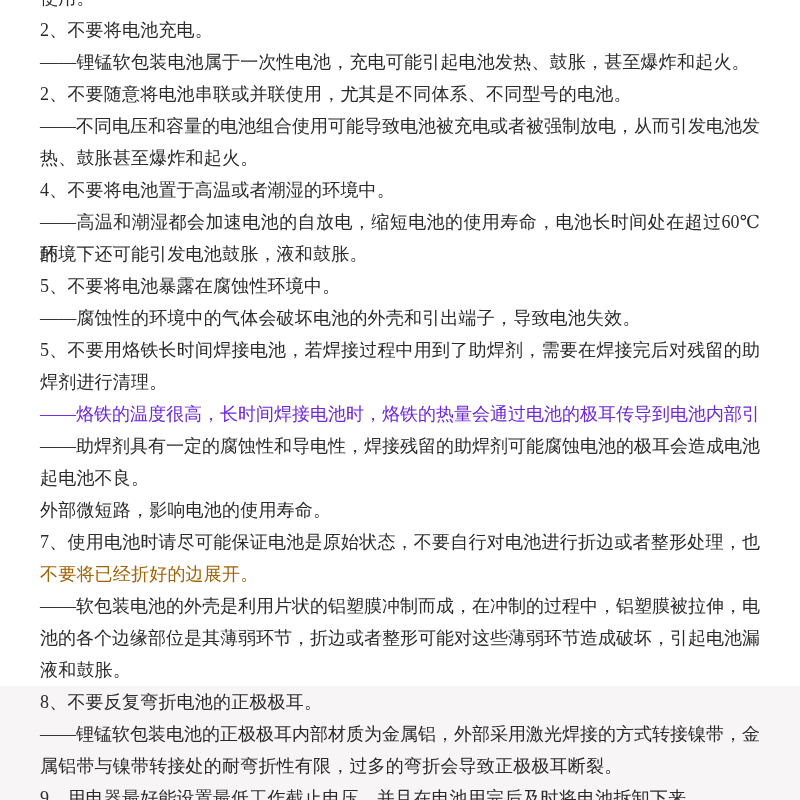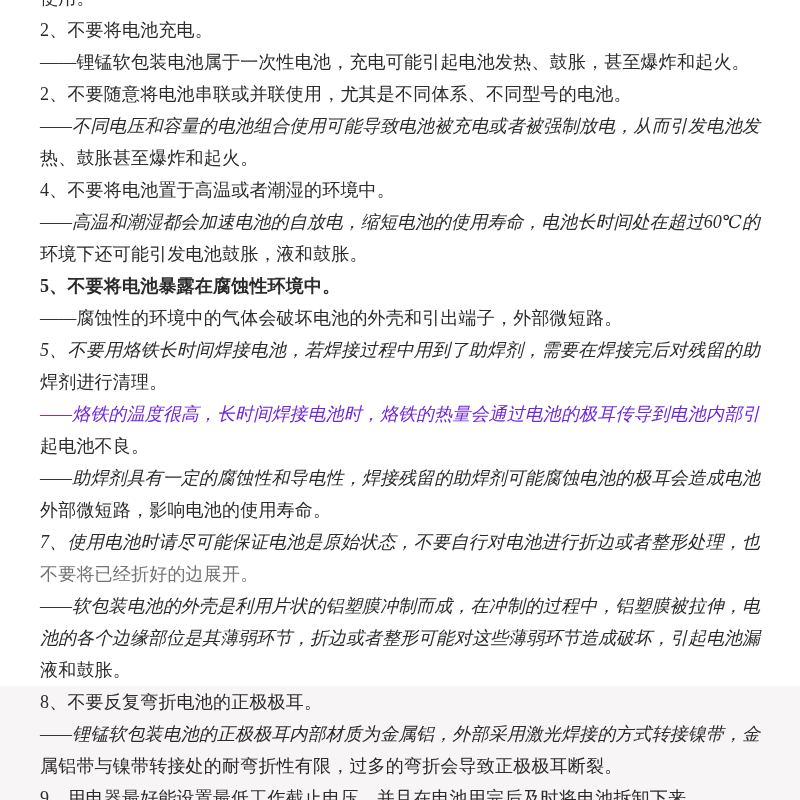--- a/index.html
+++ b/index.html
@@ -37,48 +37,47 @@
     color: #2b2b2b;
     white-space: nowrap;
     text-align: left;
     letter-spacing: 0.2px;
   }
   .line.justify {
     white-space: normal;
     text-align: justify;
     text-align-last: justify;
     letter-spacing: 0;
-    font-style: italic;
   }
 </style>
 </head>
 <body>
 
 <div id="page" style="background: rgb(255, 255, 255);">
   <div id="highlight-band" style="background: rgb(248, 245, 246); top: 686px;"></div>
   <div id="content">
       <div class="line" style="color: rgb(43, 43, 43);">使用。</div>
       <div class="line" style="color: rgb(43, 43, 43);">2、不要将电池充电。</div>
       <div class="line" style="color: rgb(43, 43, 43);">——锂锰软包装电池属于一次性电池，充电可能引起电池发热、鼓胀，甚至爆炸和起火。</div>
       <div class="line" style="color: rgb(43, 43, 43);">2、不要随意将电池串联或并联使用，尤其是不同体系、不同型号的电池。</div>
       <div class="line justify" style="color: rgb(43, 43, 43);">——不同电压和容量的电池组合使用可能导致电池被充电或者被强制放电，从而引发电池发</div>
       <div class="line" style="color: rgb(43, 43, 43);">热、鼓胀甚至爆炸和起火。</div>
       <div class="line" style="color: rgb(43, 43, 43);">4、不要将电池置于高温或者潮湿的环境中。</div>
       <div class="line justify" style="color: rgb(43, 43, 43);">——高温和潮湿都会加速电池的自放电，缩短电池的使用寿命，电池长时间处在超过60℃的</div>
       <div class="line" style="color: rgb(43, 43, 43);">环境下还可能引发电池鼓胀，液和鼓胀。</div>
-      <div class="line" style="color: rgb(43, 43, 43); font-weight: bold;">5、不要将电池暴露在腐蚀性环境中。</div>
-      <div class="line" style="color: rgb(43, 43, 43);">——腐蚀性的环境中的气体会破坏电池的外壳和引出端子，外部微短路。</div>
+      <div class="line" style="color: rgb(43, 43, 43);">5、不要将电池暴露在腐蚀性环境中。</div>
+      <div class="line" style="color: rgb(43, 43, 43);">——腐蚀性的环境中的气体会破坏电池的外壳和引出端子，导致电池失效。</div>
       <div class="line justify" style="color: rgb(43, 43, 43);">5、不要用烙铁长时间焊接电池，若焊接过程中用到了助焊剂，需要在焊接完后对残留的助</div>
       <div class="line" style="color: rgb(43, 43, 43);">焊剂进行清理。</div>
       <div class="line justify" style="color: #6d28d9;">——烙铁的温度很高，长时间焊接电池时，烙铁的热量会通过电池的极耳传导到电池内部引</div>
+      <div class="line justify" style="color: rgb(43, 43, 43);">——助焊剂具有一定的腐蚀性和导电性，焊接残留的助焊剂可能腐蚀电池的极耳会造成电池</div>
       <div class="line" style="color: rgb(43, 43, 43);">起电池不良。</div>
-      <div class="line justify" style="color: rgb(43, 43, 43);">——助焊剂具有一定的腐蚀性和导电性，焊接残留的助焊剂可能腐蚀电池的极耳会造成电池</div>
       <div class="line" style="color: rgb(43, 43, 43);">外部微短路，影响电池的使用寿命。</div>
       <div class="line justify" style="color: rgb(43, 43, 43);">7、使用电池时请尽可能保证电池是原始状态，不要自行对电池进行折边或者整形处理，也</div>
-      <div class="line" style="color: #737373;">不要将已经折好的边展开。</div>
+      <div class="line" style="color: #a16207;">不要将已经折好的边展开。</div>
       <div class="line justify" style="color: rgb(43, 43, 43);">——软包装电池的外壳是利用片状的铝塑膜冲制而成，在冲制的过程中，铝塑膜被拉伸，电</div>
       <div class="line justify" style="color: rgb(43, 43, 43);">池的各个边缘部位是其薄弱环节，折边或者整形可能对这些薄弱环节造成破坏，引起电池漏</div>
       <div class="line" style="color: rgb(43, 43, 43);">液和鼓胀。</div>
       <div class="line" style="color: rgb(43, 43, 43);">8、不要反复弯折电池的正极极耳。</div>
       <div class="line justify" style="color: rgb(43, 43, 43);">——锂锰软包装电池的正极极耳内部材质为金属铝，外部采用激光焊接的方式转接镍带，金</div>
       <div class="line" style="color: rgb(43, 43, 43); font-family: Liberation Serif, serif;">属铝带与镍带转接处的耐弯折性有限，过多的弯折会导致正极极耳断裂。</div>
       <div class="line" style="color: rgb(43, 43, 43);">9、用电器最好能设置最低工作截止电压，并且在电池用完后及时将电池拆卸下来。</div>
     </div>
 </div>
 

